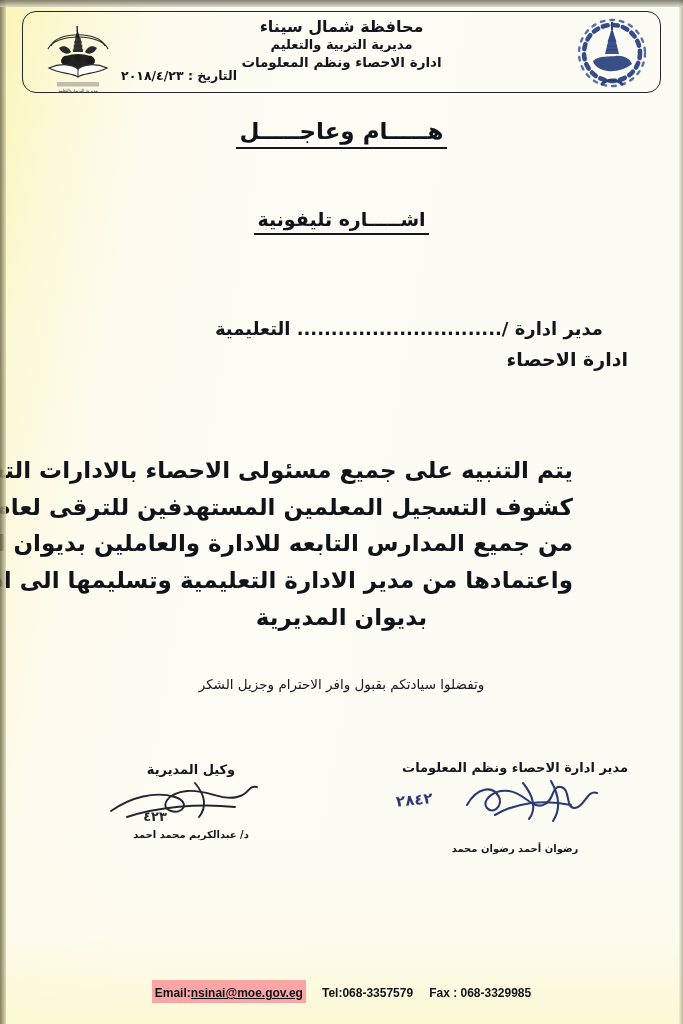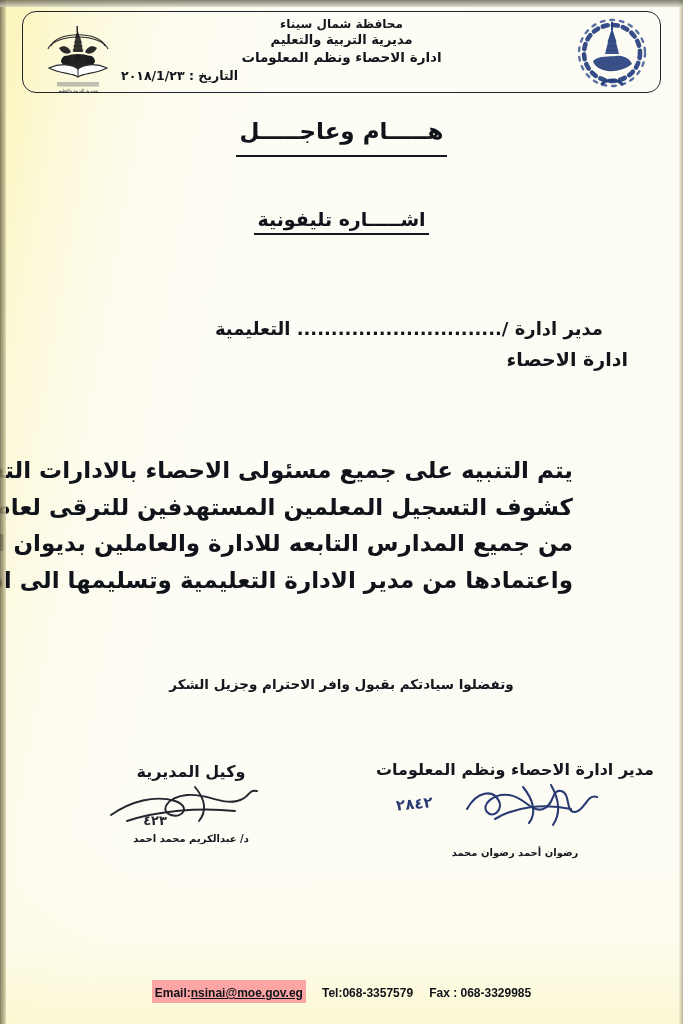--- a/index.html
+++ b/index.html
@@ -89,21 +89,21 @@
     top: 5px;
     left: 0; right: 0;
     text-align: center;
     color: #13161c;
   }
   .hdr-line {
     font-weight: bold;
     line-height: 1.28;
     white-space: nowrap;
   }
-  .hdr-line.l1 { font-size: 12px; letter-spacing: 1.2px; text-align: center; }
+  .hdr-line.l1 { font-size: 16px; letter-spacing: 1.2px; text-align: center; }
   .hdr-line.l2 { font-size: 13px; }
   .hdr-line.l3 { font-size: 13.5px; }
 
   .date-line {
     position: absolute;
     left: 98px;
     top: 56px;
     font-size: 12.5px;
     font-weight: bold;
     color: #121519;
@@ -141,21 +141,21 @@
     top: 118px;
     left: 0; right: 0;
     text-align: center;
   }
   .urgent-title span {
     font-size: 23px;
     font-weight: bold;
     color: #10131a;
     letter-spacing: 3px;
     border-bottom: 2px solid #15181f;
-    padding: 0 4px 11px 4px;
+    padding: 0 4px 3px 4px;
   }
   .sub-title {
     position: absolute;
     top: 208px;
     left: 0; right: 0;
     text-align: center;
   }
   .sub-title span {
     font-size: 19px;
     font-weight: bold;
@@ -212,33 +212,33 @@
     color: #10131a;
     line-height: 1.42;
     white-space: nowrap;
   }
   .closing {
     position: absolute;
     top: 676px;
     left: 0; right: 0;
     text-align: center;
     font-size: 13.5px;
-    font-weight: bold;
+    font-weight: normal;
     color: #14171e;
   }
 
   
   .sig {
     position: absolute;
     text-align: center;
   }
   .sig-right { top: 760px; right: 28px; width: 280px; }
   .sig-left  { top: 762px; right: 372px; width: 240px; }
   .sig-title {
-    font-size: 16px;
+    font-size: 13px;
     font-weight: bold;
     color: #14171e;
     white-space: nowrap;
   }
   .sig-scribble {
     height: 52px;
     position: relative;
   }
   .sig-scribble svg { position: absolute; top: 0; left: 0; }
   .sig-name {
@@ -320,21 +320,21 @@
       </div>
 
       <div class="header-center">
         <div class="hdr-line l1">محافظة شمال سيناء</div>
         <div class="hdr-line l2">مديرية التربية والتعليم</div>
         <div class="hdr-line l3">ادارة الاحصاء ونظم المعلومات</div>
       </div>
 
       <div class="date-line">
         <span>التاريخ :</span>
-        <span>٢٠١٨/1/٢٣</span>
+        <span>٢٠١٨/٤/٢٣</span>
       </div>
 
       <div class="logo-right">
         <svg width="80" height="78" viewBox="0 0 80 78" aria-hidden="true">
 
           <g stroke="#27407e" stroke-width="4.6" stroke-linecap="round" fill="none" opacity=".93">
             <circle cx="40" cy="37" r="28" stroke-dasharray="5 5.2"></circle>
           </g>
           <g stroke="#2d4a8c" stroke-width="2.4" stroke-linecap="round" fill="none" opacity=".8">
             <circle cx="40" cy="37" r="33" stroke-dasharray="3.6 6"></circle>
@@ -366,20 +366,21 @@
     </div>
 
     <div class="addressee-2">مدير ادارة /.............................. التعليمية</div>
     <div class="addressee-3">ادارة الاحصاء</div>
 
     <div class="body-block">
       <p>يتم التنبيه على جميع مسئولى الاحصاء بالادارات التعليمية تجميع</p>
       <p>كشوف التسجيل المعلمين المستهدفين للترقى لعام ٢٠١٨/٢٠١٩</p>
       <p>من جميع المدارس التابعه للادارة والعاملين بديوان الادارة</p>
       <p>واعتمادها من مدير الادارة التعليمية  وتسليمها الى ادارة الاحصاء</p>
+      <p>بديوان المديرية</p>
     </div>
 
     <div class="closing">وتفضلوا سيادتكم بقبول وافر الاحترام وجزيل الشكر</div>
 
     <div class="sig sig-right">
       <div class="sig-title">مدير ادارة الاحصاء ونظم المعلومات</div>
       <div class="sig-scribble">
         <svg width="280" height="52" viewBox="0 0 280 52" aria-hidden="true">
           <g fill="none" stroke="#2a3a73" stroke-width="2.1" stroke-linecap="round">
             <path d="M92 30 C102 12, 118 10, 124 22 C128 31, 118 40, 112 33 C106 26, 118 14, 134 16

